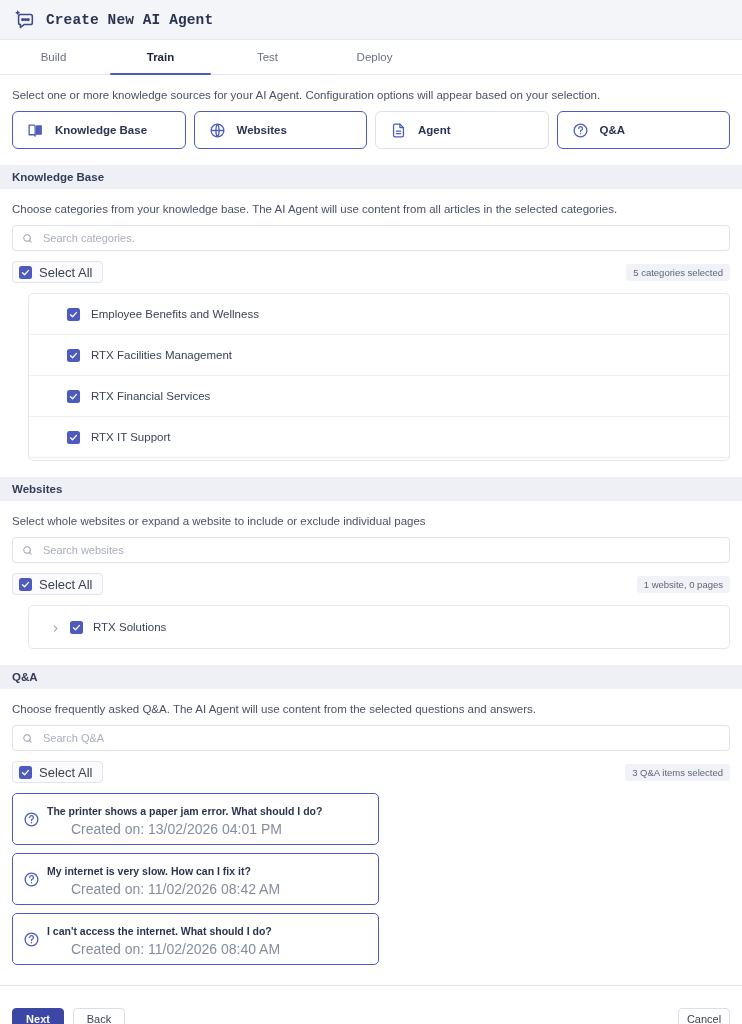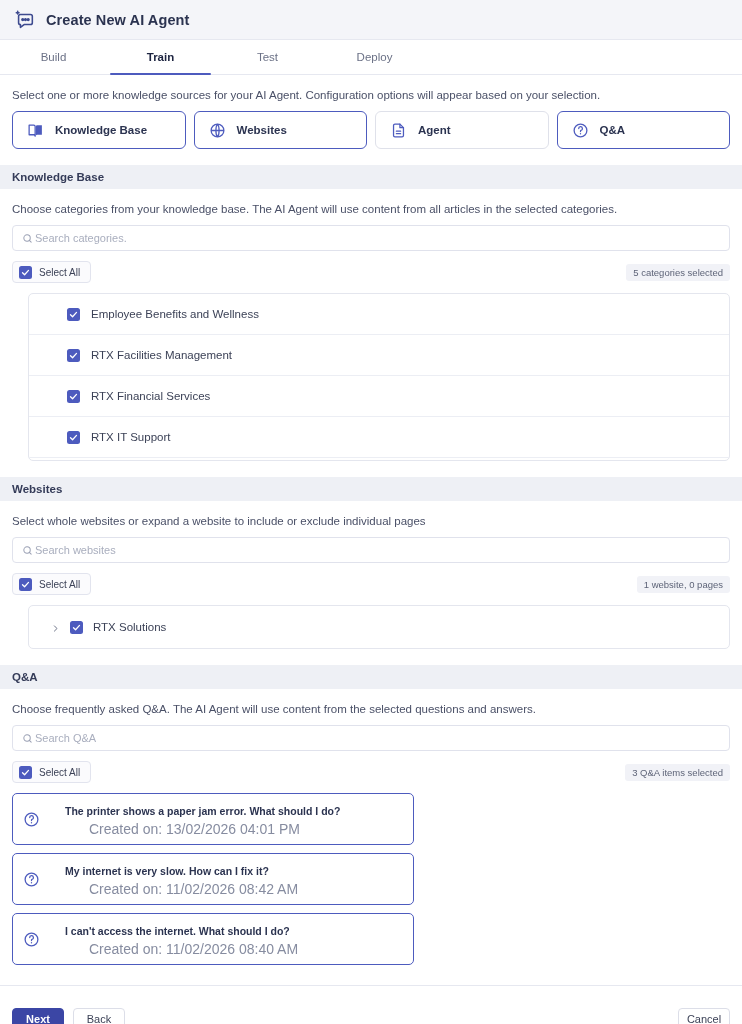--- a/index.html
+++ b/index.html
@@ -15,21 +15,21 @@
 
   
   .header {
     height: 40px; background: #f4f5f9;
     display: flex; align-items: center; gap: 10px;
     padding: 0 14px;
     border-bottom: 1px solid #e6e8f0;
     flex: 0 0 auto;
   }
   .header-icon { width: 22px; height: 22px; display: block; color: #3d4a8f; }
-  .header-title { font-size: 14.5px; font-weight: bold; color: #2b3350; letter-spacing: .1px; }
+  .header-title { font-size: 14.5px; font-weight: bold; color: #2b3350; letter-spacing: .1px; font-family: Liberation Mono, monospace; }
 
   
   .tabs {
     height: 35px; background: #ffffff; display: flex; align-items: stretch;
     border-bottom: 1px solid #e6e8f0; flex: 0 0 auto;
   }
   .tab {
     width: 107px; display: flex; align-items: center; justify-content: center;
     font-size: 11.5px; color: #6b7186; position: relative; cursor: pointer;
   }
@@ -60,39 +60,39 @@
   
   .section { margin-bottom: 16px; }
   .section-head {
     background: #eef0f5; height: 24px; display: flex; align-items: center;
     padding: 0 12px; font-size: 11.5px; font-weight: bold; color: #343b58;
   }
   .section-desc { font-size: 11.5px; color: #4a5067; padding: 14px 12px 10px 12px; }
 
   .search {
     margin: 0 12px; height: 26px; border: 1px solid #e0e2ec; border-radius: 4px;
-    background: #fff; display: flex; align-items: center; gap: 2px; padding: 0 9px;
+    background: #fff; display: flex; align-items: center; gap: 10px; padding: 0 9px;
   }
   .search svg { width: 11px; height: 11px; color: #9aa0b4; flex: 0 0 auto; }
   .search input {
     border: 0; outline: 0; font-size: 11px; color: #3c4257;
     font-family: "Liberation Sans", sans-serif; width: 100%; background: transparent;
   }
   .search input::placeholder { color: #a9aebe; }
 
   .selbar {
     display: flex; align-items: center; justify-content: space-between;
     padding: 10px 12px 0 12px;
   }
   .selall {
     display: inline-flex; align-items: center; gap: 7px;
     border: 1px solid #e2e4ee; border-radius: 4px; background: #fbfbfd;
     height: 22px; padding: 0 10px 0 6px; cursor: pointer;
   }
-  .selall .lb { font-size: 10px; color: #3c4257; text-align: right; }
+  .selall .lb { font-size: 13px; color: #3c4257; text-align: right; }
   .badge {
     font-size: 9.5px; color: #5e6478; background: #f1f2f7;
     border-radius: 3px; padding: 3px 7px; margin-left: 48px;
   }
 
   .cb {
     width: 13px; height: 13px; border-radius: 2.5px; background: #4d5bbe;
     display: inline-flex; align-items: center; justify-content: center; flex: 0 0 auto;
   }
   .cb svg { width: 9px; height: 9px; color: #fff; display: block; }
@@ -110,22 +110,22 @@
   }
   .row:last-child { border-bottom: 0; }
   .row.web { padding-left: 22px; gap: 10px; height: 42px; }
   .chev { width: 9px; height: 9px; color: #6b7186; flex: 0 0 auto; display: block; }
 
   
   .qa-grid {
     display: flex; flex-wrap: wrap; gap: 8px; padding: 10px 12px 0 12px;
   }
   .qa-card {
-    width: 402px; min-height: 42px; border: 1.5px solid #4d5bbe; border-radius: 5px;
-    background: #fff; display: flex; align-items: center; gap: 25px;
+    width: 367px; min-height: 42px; border: 1.5px solid #4d5bbe; border-radius: 5px;
+    background: #fff; display: flex; align-items: center; gap: 7px;
     padding: 7px 10px; cursor: pointer;
   }
   .qa-card .qic { width: 17px; height: 17px; color: #4d5bbe; flex: 0 0 auto; display: block; }
   .qa-q { font-size: 10.5px; font-weight: bold; color: #2b3350; line-height: 1.35; }
   .qa-d { font-size: 14px; color: #868ca0; margin-top: 2px; margin-left: 24px; }
 
   
   .footer {
     flex: 0 0 auto; height: 39px; border-top: 1px solid #e6e8f0; background: #fff;
     display: flex; align-items: center; padding: 0 12px; gap: 9px;

